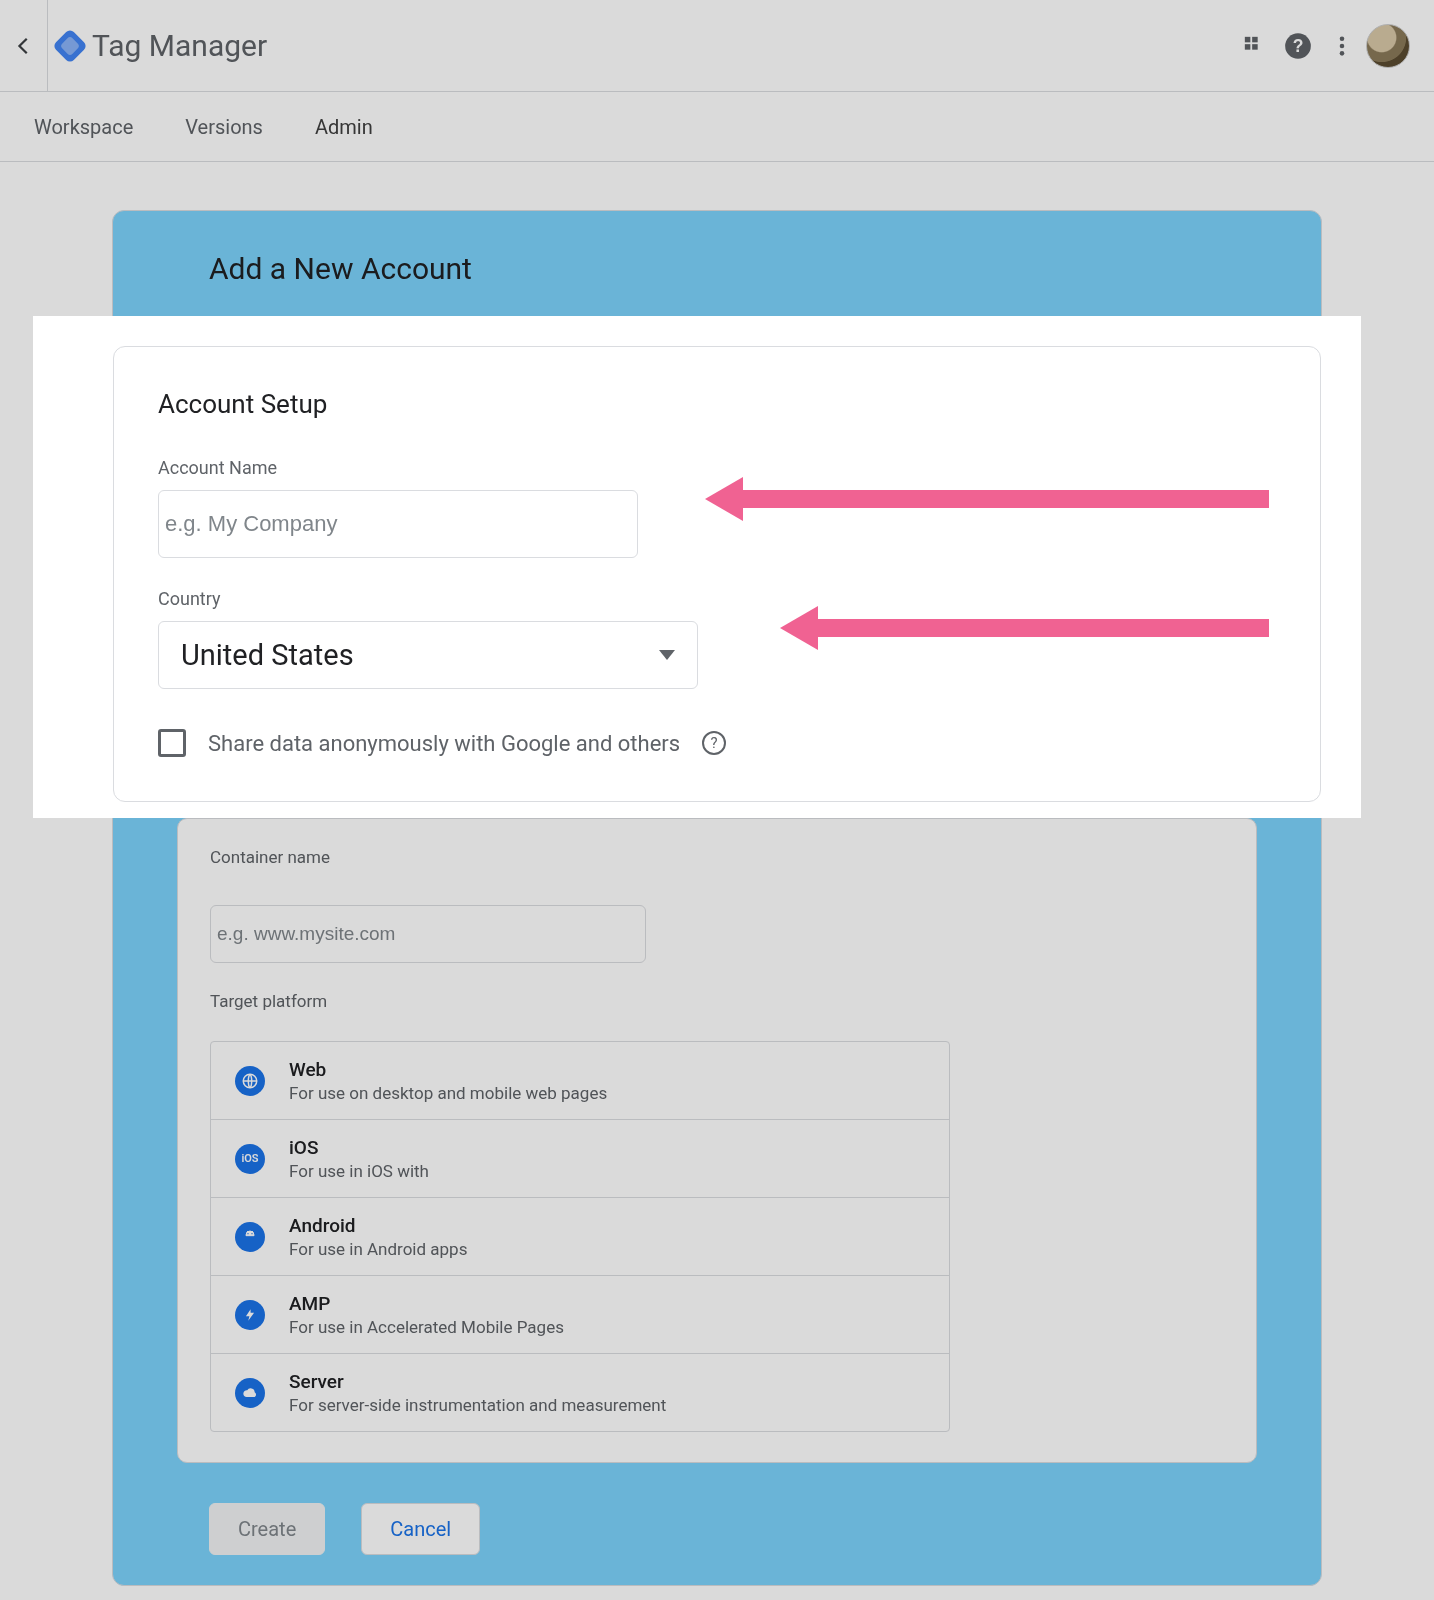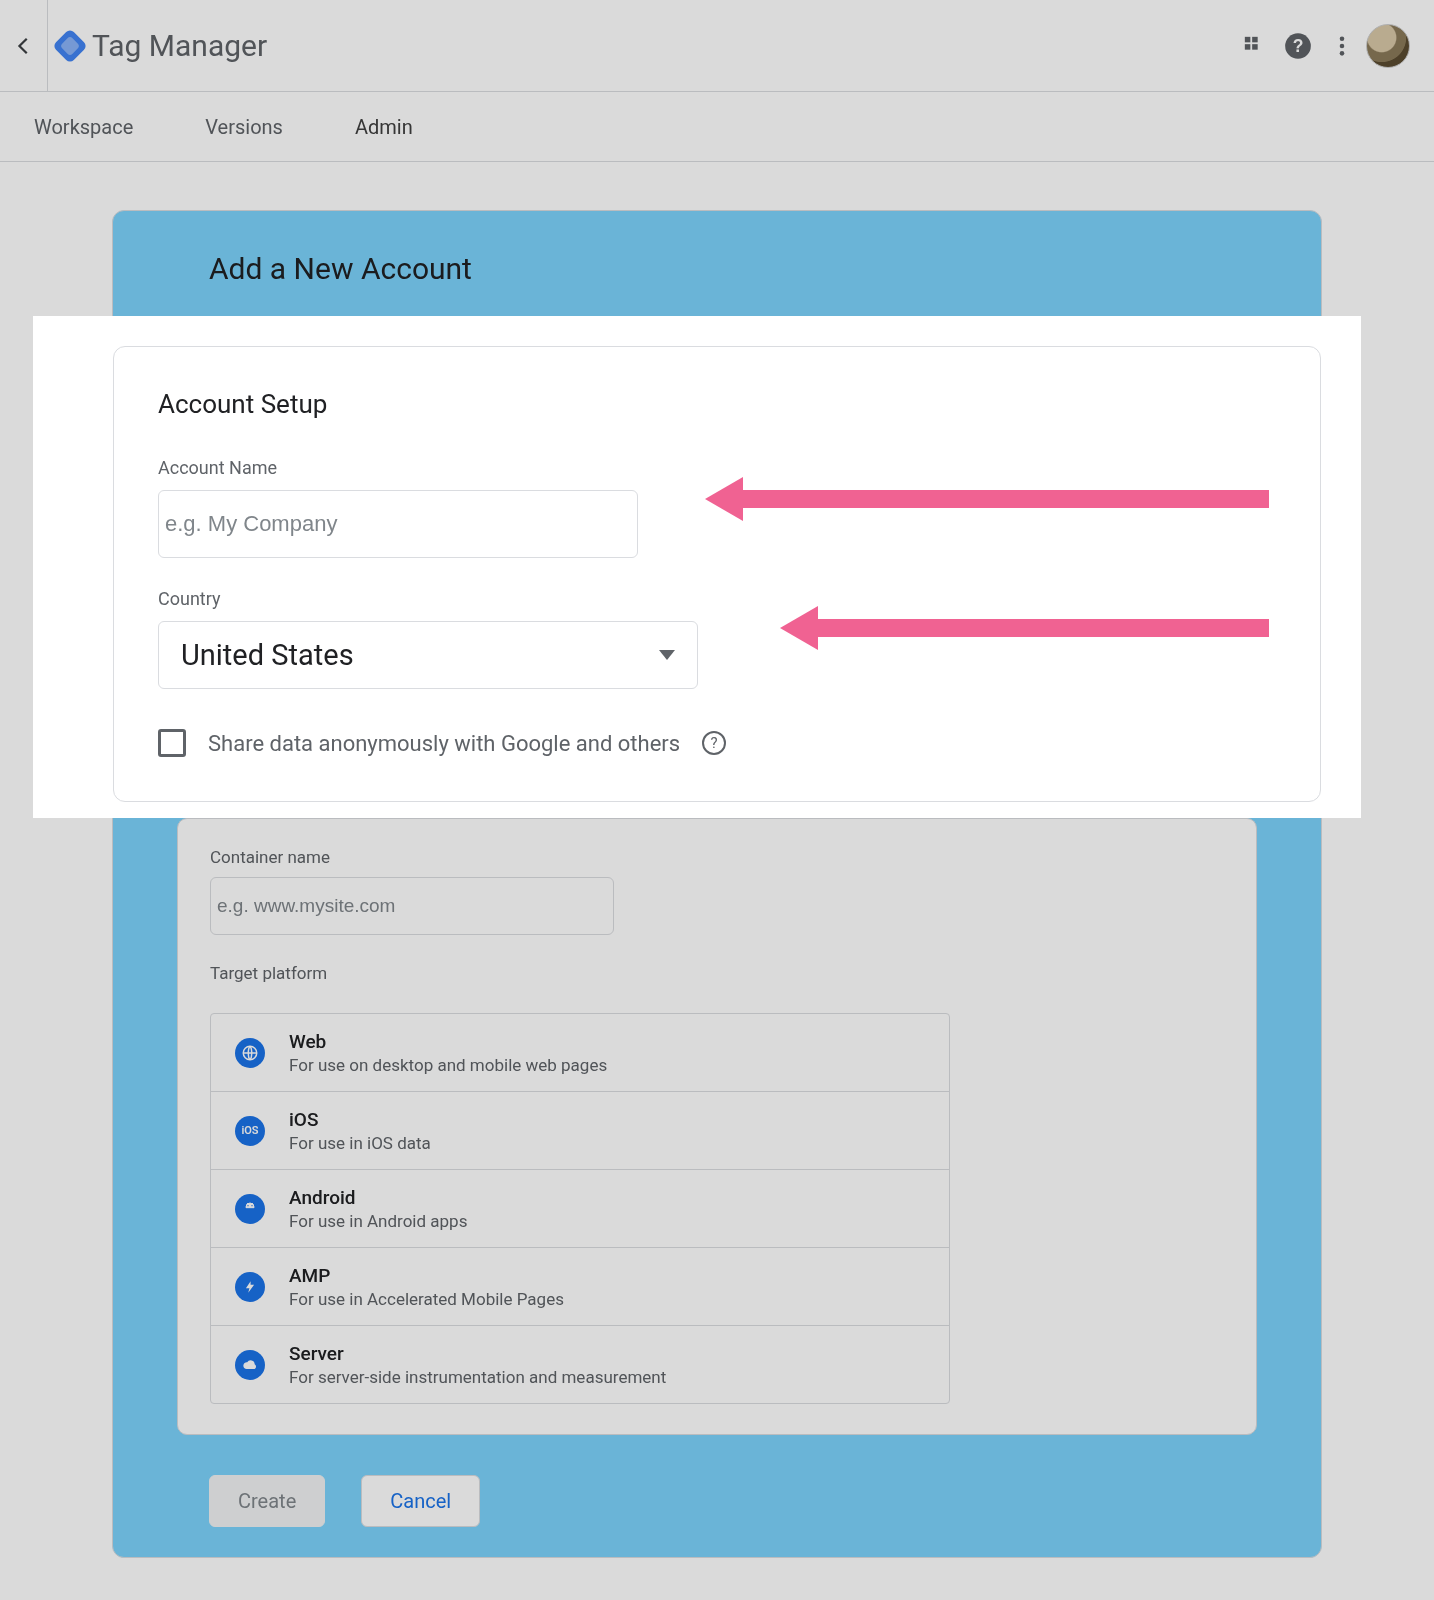--- a/index.html
+++ b/index.html
@@ -59,21 +59,21 @@
   .avatar {
     width: 44px; height:44px; border-radius:50%;
     background: radial-gradient(circle at 35% 30%, #d9c8a8 0 35%, #8a7a5a 38% 60%, #5b4b30 62% 100%);
     border:1px solid #ccc;
   }
 
   
   .tabs {
     height: 70px;
     display:flex; align-items:center;
-    gap: 72px;
+    gap: 52px;
     padding-left: 34px;
     border-bottom: 1px solid #dadce0;
     background:#fff;
     font-size: 20px;
     color:#5f6368;
   }
   .tabs .tab { cursor:pointer; }
   .tabs .tab.active { color:#404040; }
 
   
@@ -178,21 +178,21 @@
     margin: 0 auto;
     border:1px solid #dadce0;
     border-radius: 10px;
     background:#fff;
     padding: 28px 32px 0 32px;
   }
   .field-label-sm {
     font-size: 17px; color:#5f6368; margin-bottom: 10px;
   }
   .text-input.sm {
-    width: 404px; height: 58px; font-size:19px;
+    width: 436px; height: 58px; font-size:19px;margin-top:28px;
   }
   .platform-list {
     margin-top: 30px;
     border:1px solid #dadce0;
     border-radius:4px;
     width: 740px;
   }
   .platform-item {
     display:flex; align-items:center; gap: 24px;
     padding: 16px 24px;
@@ -323,21 +323,21 @@
           </div>
           <div class="ptext">
             <div class="ptitle">Web</div>
             <div class="psub">For use on desktop and mobile web pages</div>
           </div>
         </div>
         <div class="platform-item">
           <div class="picon" style="font-size:11px;">iOS</div>
           <div class="ptext">
             <div class="ptitle">iOS</div>
-            <div class="psub">For use in iOS data</div>
+            <div class="psub">For use in iOS with</div>
           </div>
         </div>
         <div class="platform-item">
           <div class="picon">
             <svg width="16" height="16" viewBox="0 0 24 24" fill="#fff">
                 <path d="M6 9a6 6 0 0 1 12 0v1H6zM8 3l1 2M16 3l-1 2" stroke="#fff" stroke-width="1.5"></path>
                 <circle cx="9" cy="7" r="1" fill="#1a73e8"></circle>
                 <circle cx="15" cy="7" r="1" fill="#1a73e8"></circle>
               </svg>
           </div>

